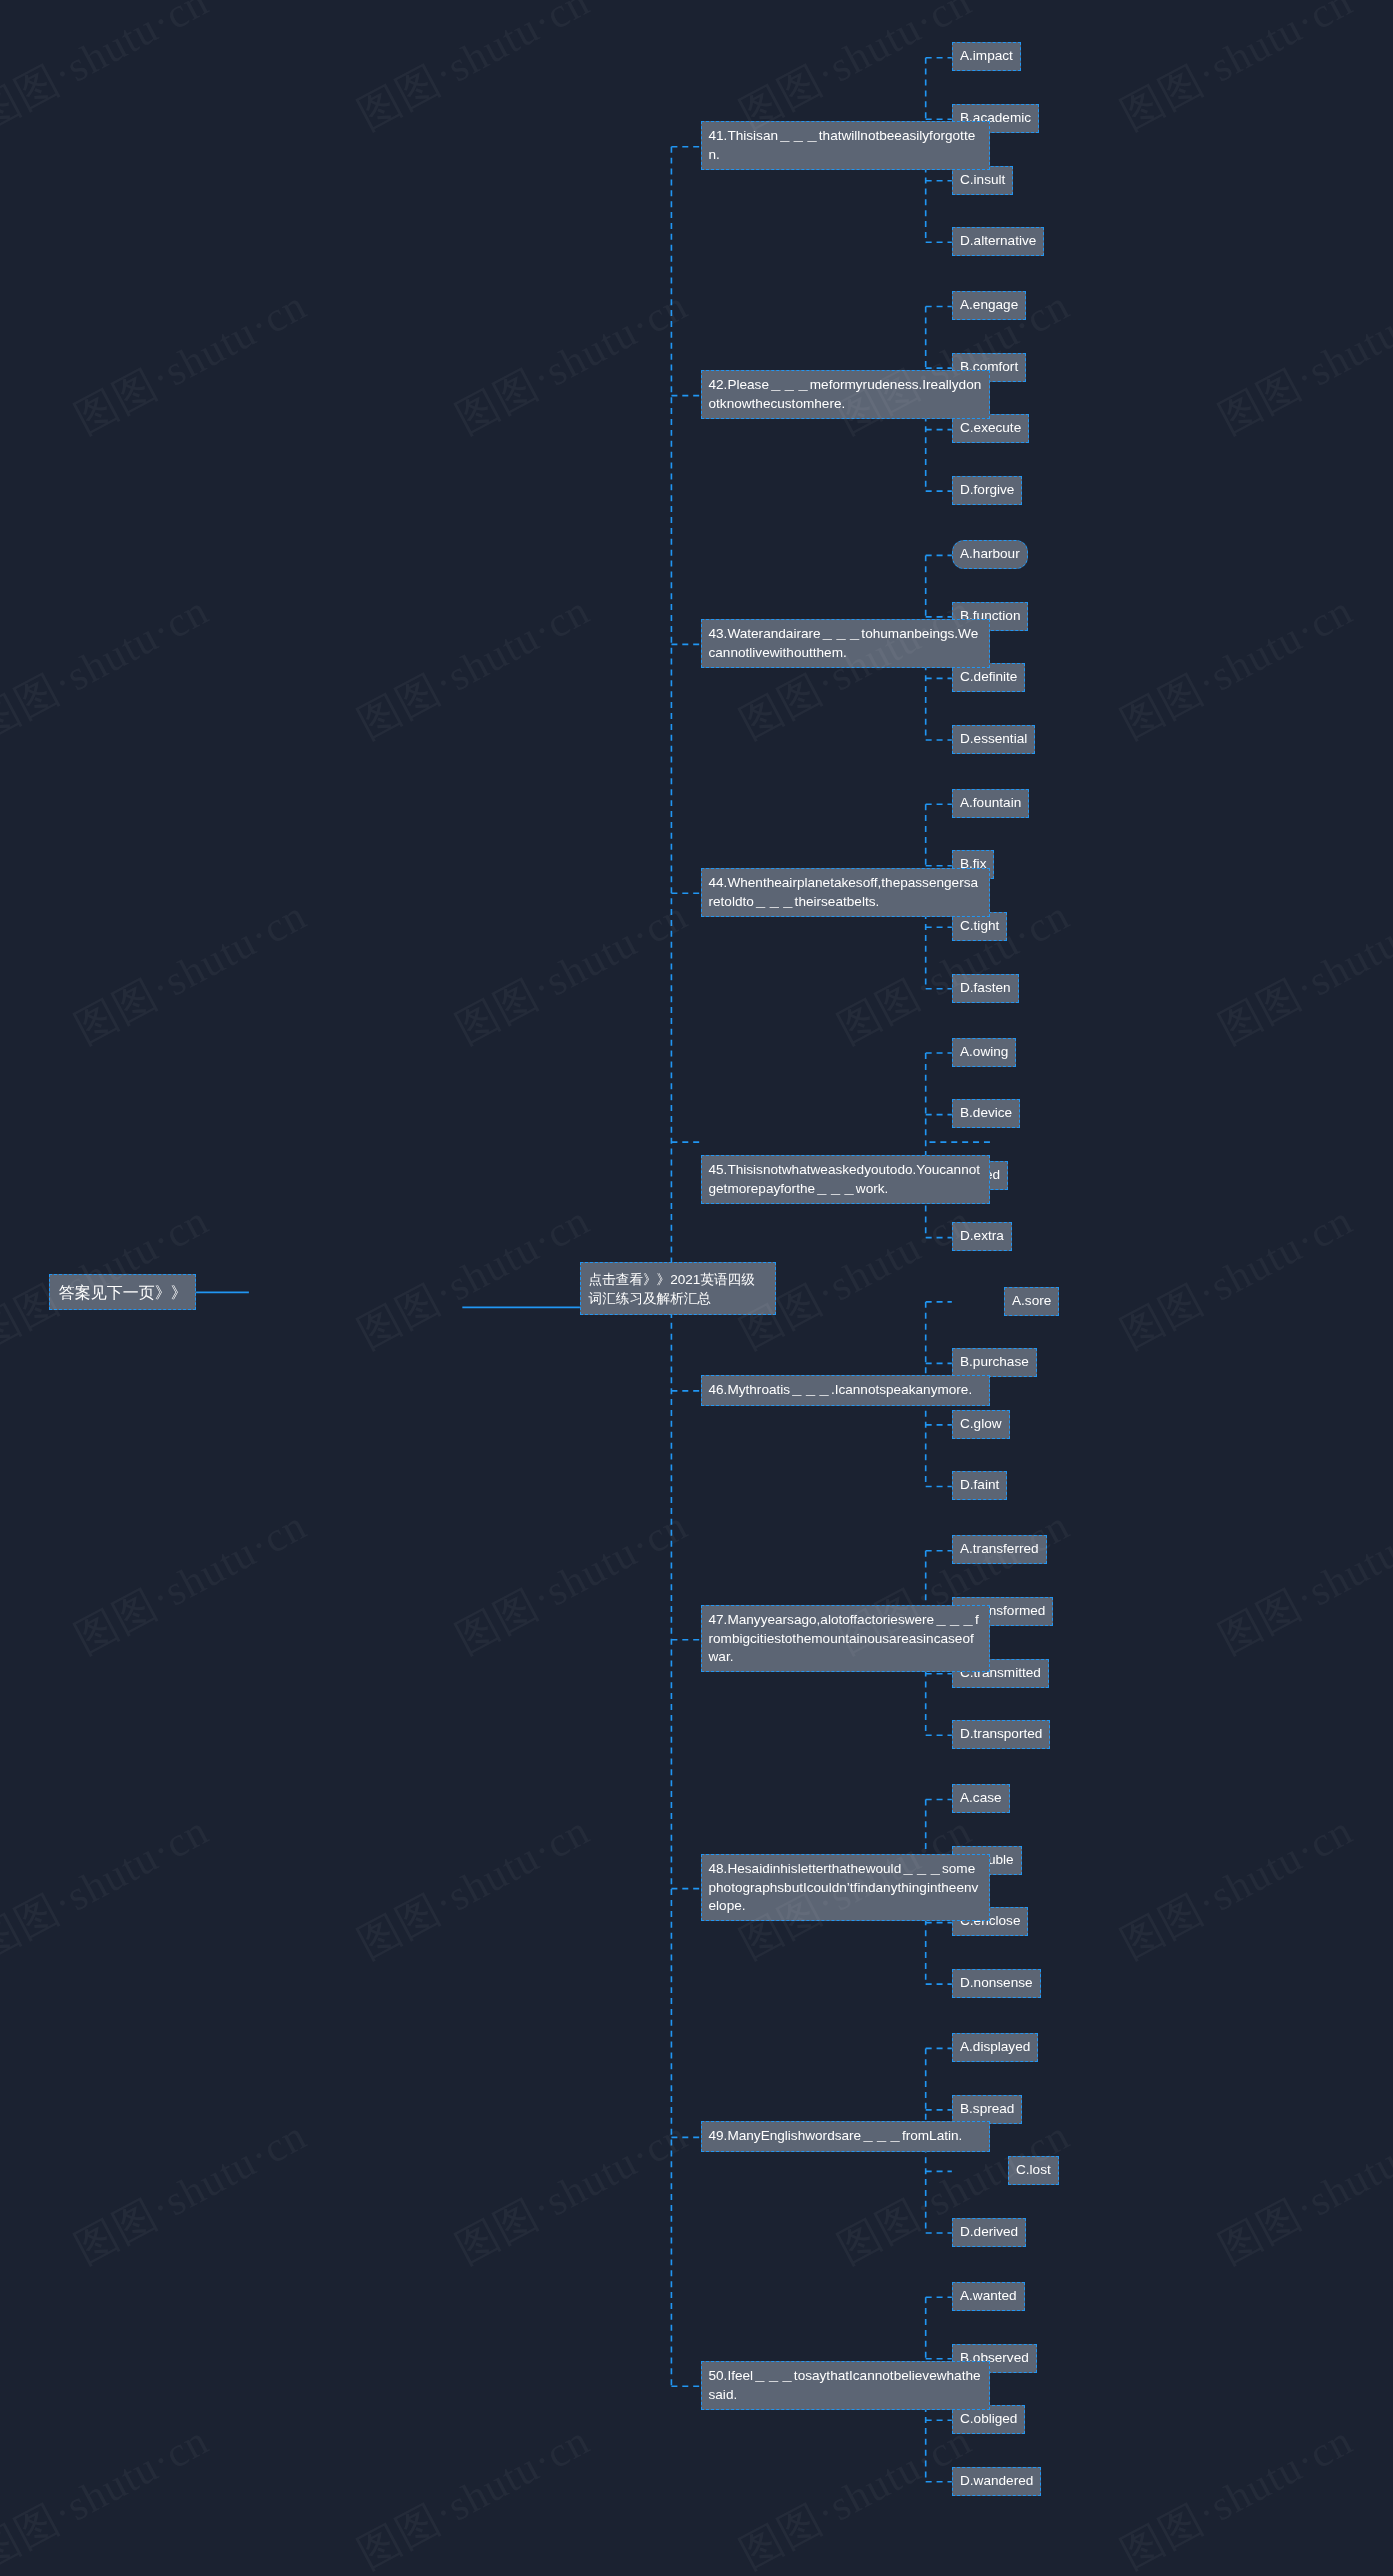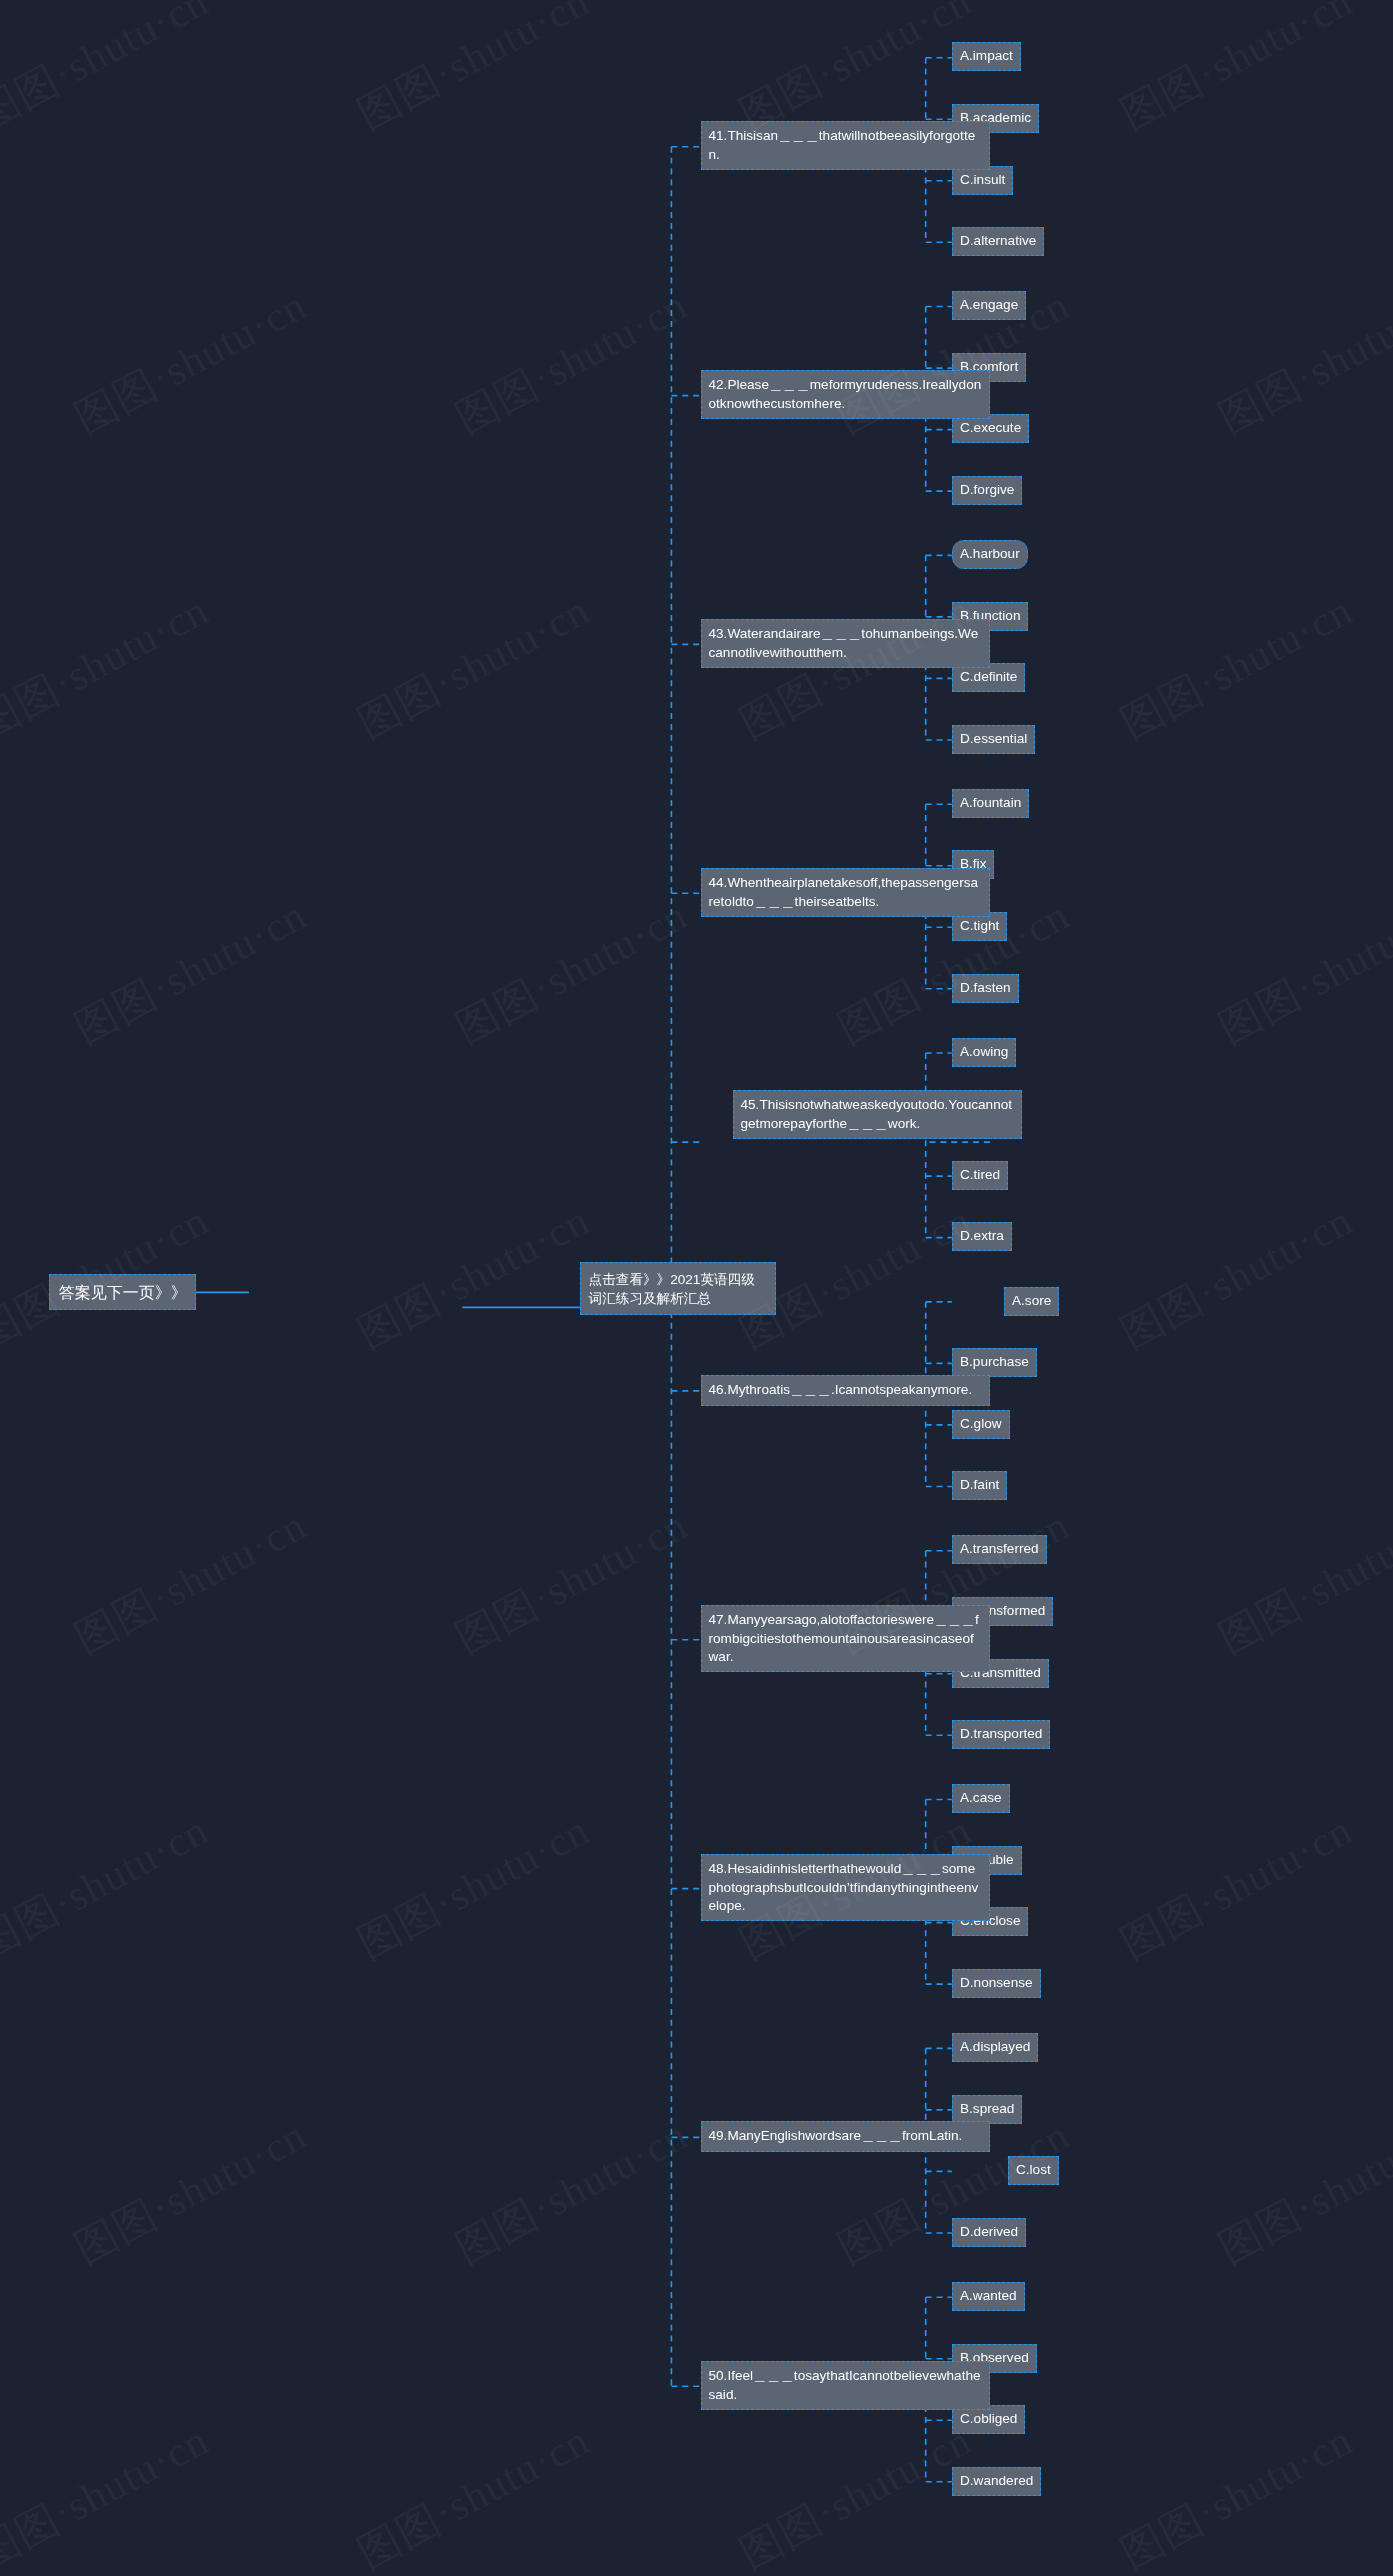--- a/index.html
+++ b/index.html
@@ -286,21 +286,21 @@
       </div>
       <div class="node opt-node" style="left: 952px; top: 1099px;">
         <span>B.device</span>
       </div>
       <div class="node opt-node" style="left: 952px; top: 1161px;">
         <span>C.tired</span>
       </div>
       <div class="node opt-node" style="left: 952px; top: 1222px;">
         <span>D.extra</span>
       </div>
-      <div class="node q-node" style="left: 701px; top: 1090px; margin-left: 32px;">
+      <div class="node q-node" style="left: 701px; top: 1155px;">
         <span>45.Thisisnotwhatweaskedyoutodo.Youcannotgetmorepayforthe＿＿＿work.</span>
       </div>
       <div class="node opt-node" style="left: 1004px; top: 1287px;">
         <span>A.sore</span>
       </div>
       <div class="node opt-node" style="left: 952px; top: 1348px;">
         <span>B.purchase</span>
       </div>
       <div class="node opt-node" style="left: 952px; top: 1410px; justify-content: center;">
         <span>C.glow</span>

